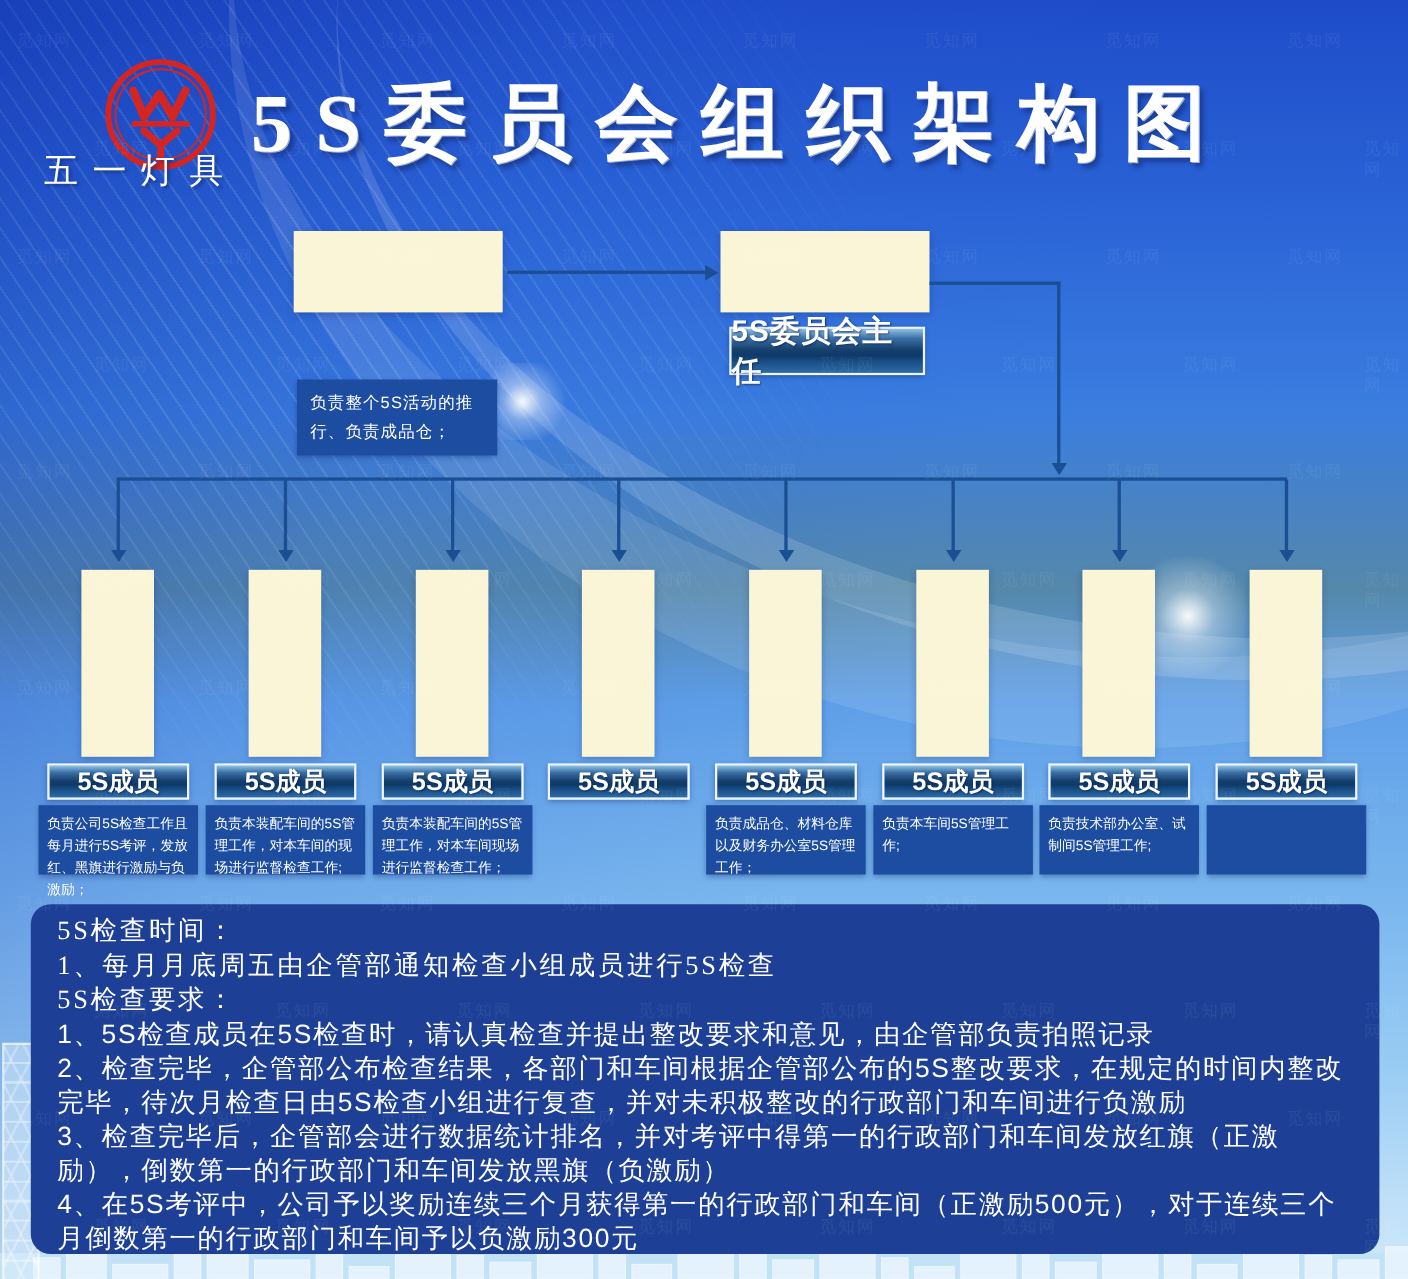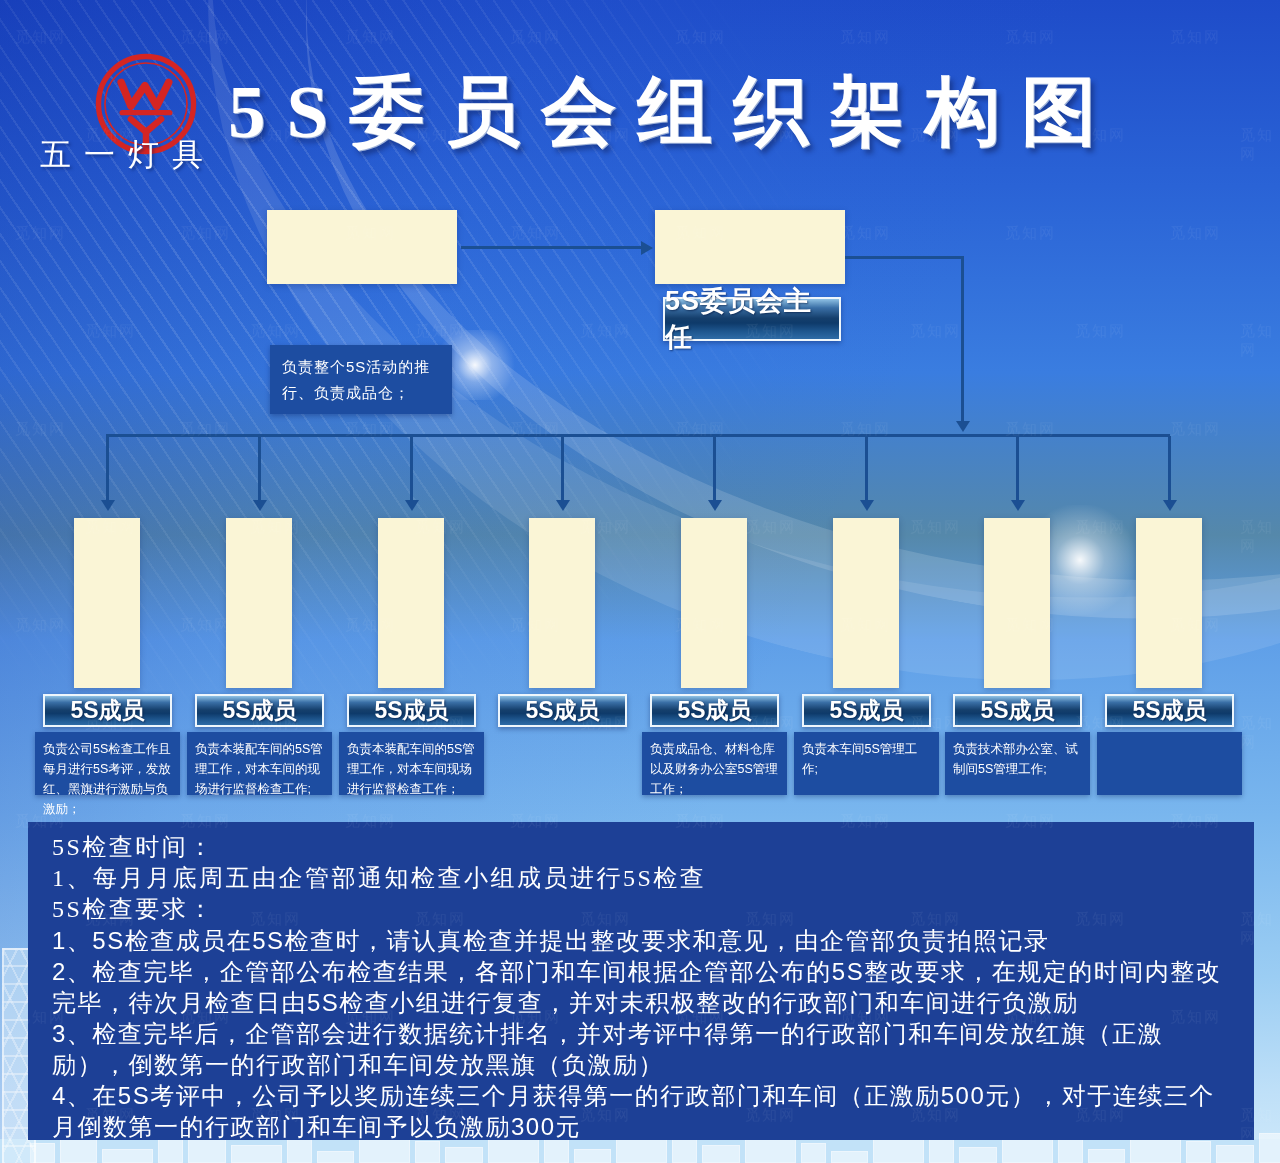--- a/index.html
+++ b/index.html
@@ -63,21 +63,21 @@
     box-shadow:0 2px 5px rgba(10,30,90,.35);
   }
   .note.top-note{font-size:15px;line-height:1.7;padding:9px 12px;letter-spacing:1px;}
   .note.member-note{font-size:12.5px;line-height:1.6;padding:7px 8px;}
   .cline{position:absolute;background:#1b4f93;}
   .arr-right{position:absolute;width:0;height:0;border-top:7px solid transparent;border-bottom:7px solid transparent;border-left:12px solid #1b4f93;}
   .arr-down{position:absolute;width:0;height:0;border-left:7px solid transparent;border-right:7px solid transparent;border-top:11px solid #1b4f93;}
   
   .panel{
     position:absolute;left:28px;top:822px;width:1226px;height:318px;z-index:3;
-    background:#1d4096;color:#ffffff;padding:10px 24px;box-sizing:border-box;
+    background:#1d4096;color:#ffffff;padding:10px 24px;box-sizing:border-box;border-radius:18px;
   }
   .panel .ln{font-size:24px;line-height:31px;letter-spacing:1.5px;}
   .panel .ln.serif{font-family:"Liberation Serif","DejaVu Serif",serif;letter-spacing:2.5px;}
   
   .tower{
     position:absolute;left:2px;top:948px;width:30px;height:215px;z-index:1;opacity:.8;
     border:2px solid rgba(255,255,255,.8);
     background:
       repeating-linear-gradient(0deg, rgba(255,255,255,.55) 0 2px, rgba(255,255,255,0) 2px 18px),
       repeating-linear-gradient(63deg, rgba(255,255,255,.45) 0 2px, rgba(255,255,255,0) 2px 16px),

